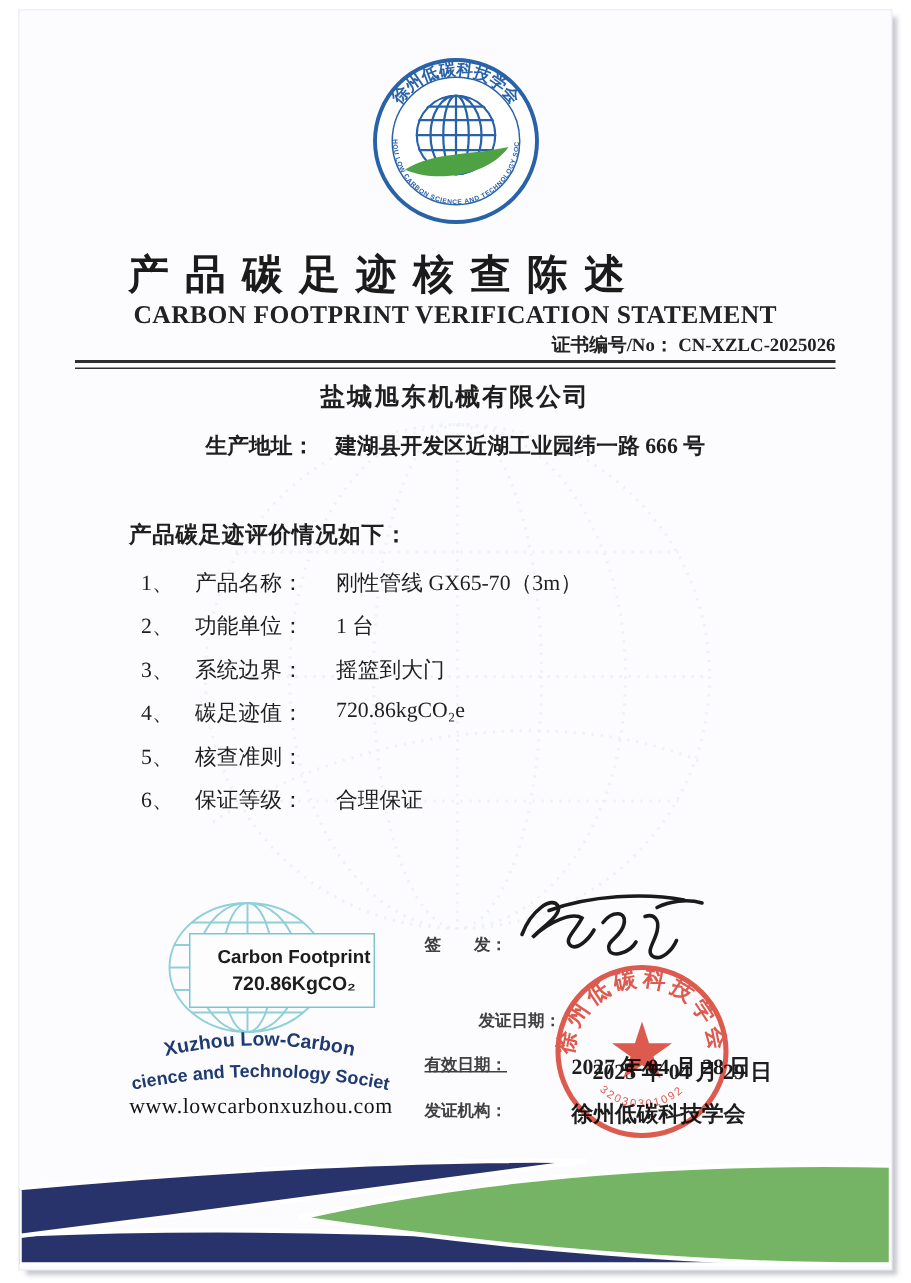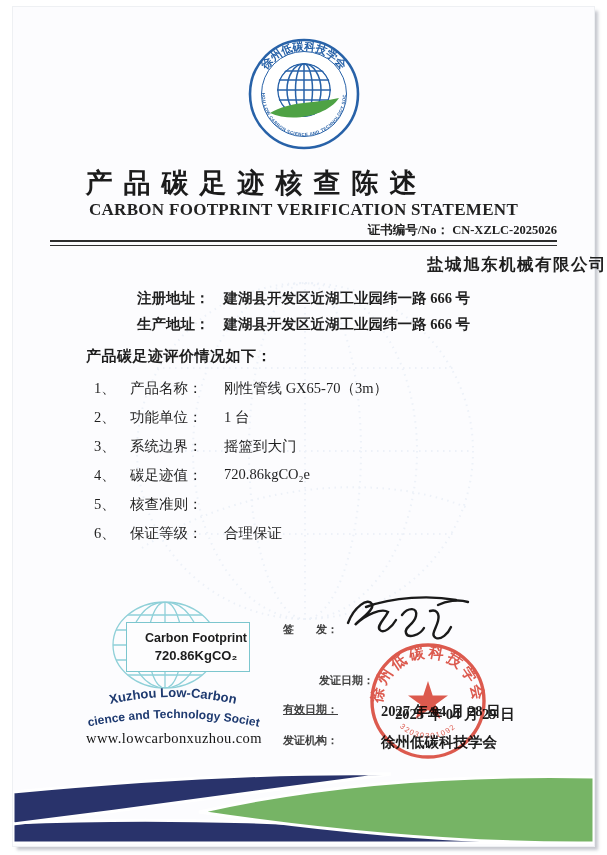--- a/index.html
+++ b/index.html
@@ -28,21 +28,21 @@
   .certno{
     left:0;top:222px;width:557px;text-align:right;
     font-size:12.5px;font-weight:600;color:#222;
   }
   .rule{
     left:50px;top:240px;width:507px;height:3px;
     border-top:2px solid #2e2e2e;border-bottom:1px solid #2e2e2e;
   }
   
   .company-name{
-    left:0;top:254px;width:607px;text-align:right;
+    left:0;top:254px;width:607px;text-align:center;
     font-size:16.5px;font-weight:bold;letter-spacing:1.5px;
   }
   .addr-block{left:0;top:285px;width:607px;text-align:center;font-size:14.5px;line-height:26px;font-weight:600;}
   .addr-row .lbl{font-weight:700;margin-right:14px;}
   
   .eval-heading{left:86px;top:347px;font-size:15px;font-weight:bold;letter-spacing:.5px;}
   .eval-list{left:0;top:379px;width:607px;}
   .eval-row{position:absolute;left:0;width:607px;height:29px;font-size:14.5px;}
   .eval-row .no{position:absolute;left:94px;}
   .eval-row .lbl{position:absolute;left:130px;}
@@ -123,23 +123,20 @@
   <path d="M 23,76 C 43,64 64,67 92,61 C 80,79 45,86 23,76 Z" fill="#4ea244"></path>
 </svg>
 
 <div class="abs title-cn">产品碳足迹核查陈述</div>
 <div class="abs title-en">CARBON FOOTPRINT VERIFICATION STATEMENT</div>
 <div class="abs certno">证书编号/No：  CN-XZLC-2025026</div>
 <div class="abs rule"></div>
 
 <div class="abs company-name">盐城旭东机械有限公司</div>
 <div class="abs addr-block">
-  <div class="addr-row">
-    <span class="lbl">注册地址：</span><span>建湖县开发区近湖工业园纬一路 666 号</span>
-  </div>
   <div class="addr-row">
     <span class="lbl">生产地址：</span><span>建湖县开发区近湖工业园纬一路 666 号</span>
   </div>
 </div>
 
 <div class="abs eval-heading">产品碳足迹评价情况如下：</div>
 <div class="abs eval-list">
   <div class="eval-row" style="top:0px">
       <span class="no">1、</span>
       <span class="lbl">产品名称：</span>

